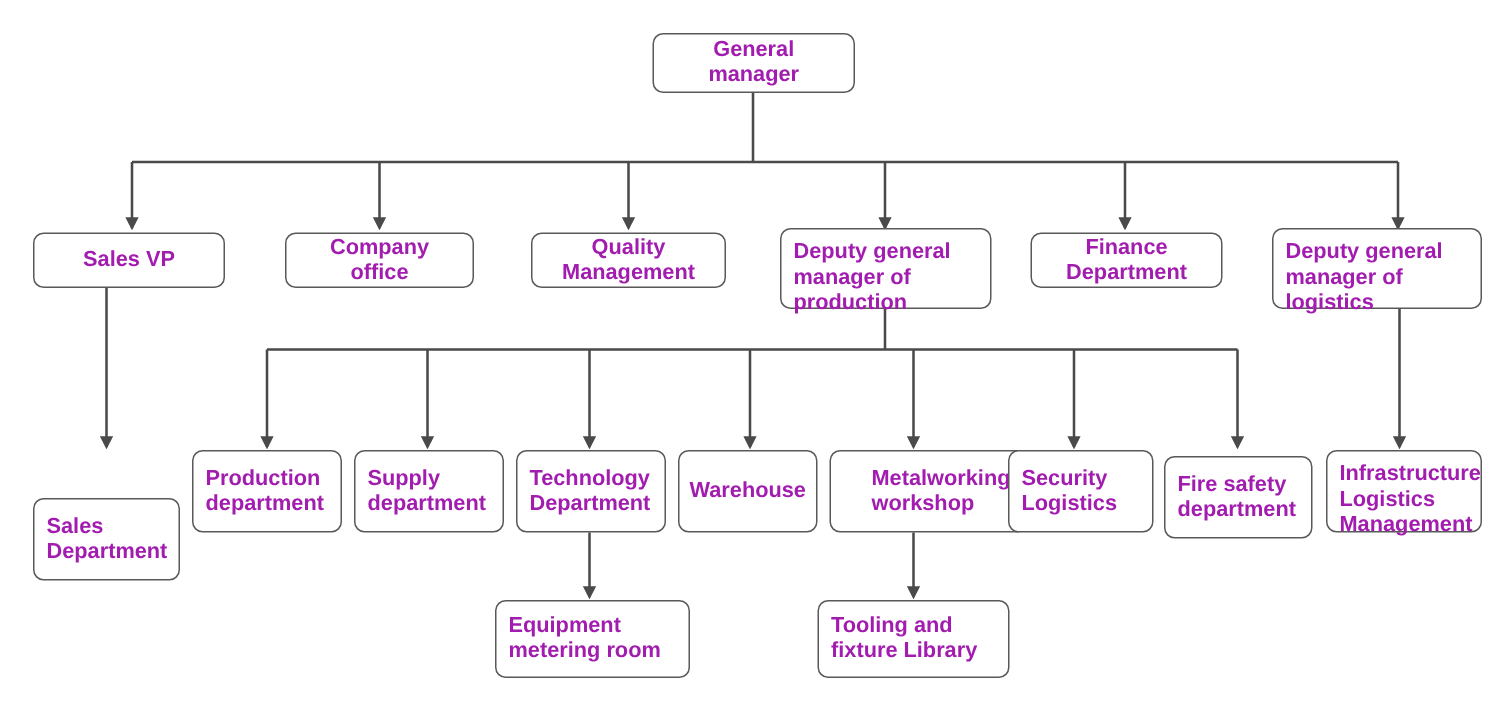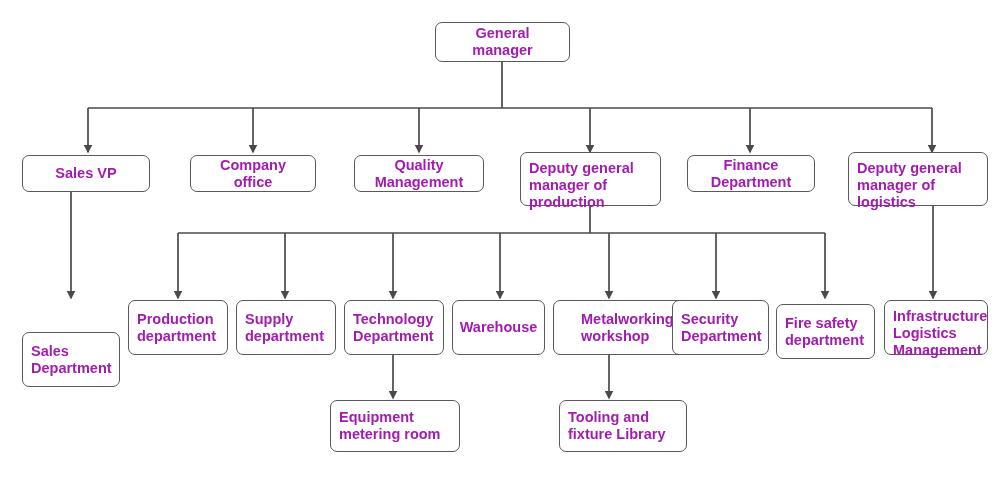--- a/index.html
+++ b/index.html
@@ -130,28 +130,28 @@
 
   <div class="node left" style="left:344px; top:300px; width:100px; height:55px;">Technology
 Department</div>
 
   <div class="node center" style="left:452px; top:300px; width:93px; height:55px;">Warehouse</div>
 
   <div class="node left" style="left:553px; top:300px; width:132px; height:55px;padding-left:27px;">Metalworking
 workshop</div>
 
   <div class="node left" style="left:672px; top:300px; width:97px; height:55px;">Security
-Department</div>
+Logistics</div>
 
   <div class="node left" style="left:776px; top:304px; width:99px; height:55px;">Fire safety
 department</div>
 
   <div class="node left top" style="left:884px; top:300px; width:104px; height:55px;">Infrastructure
 Logistics
 Management</div>
 
   <div class="node left" style="left:330px; top:400px; width:130px; height:52px;">Equipment
 metering room</div>
 
-  <div class="node left" style="left:545px; top:400px; width:128px; height:52px;margin-left:14px;">Tooling and
+  <div class="node left" style="left:545px; top:400px; width:128px; height:52px;">Tooling and
 fixture Library</div>
 
 </div>
 
 </body></html>

